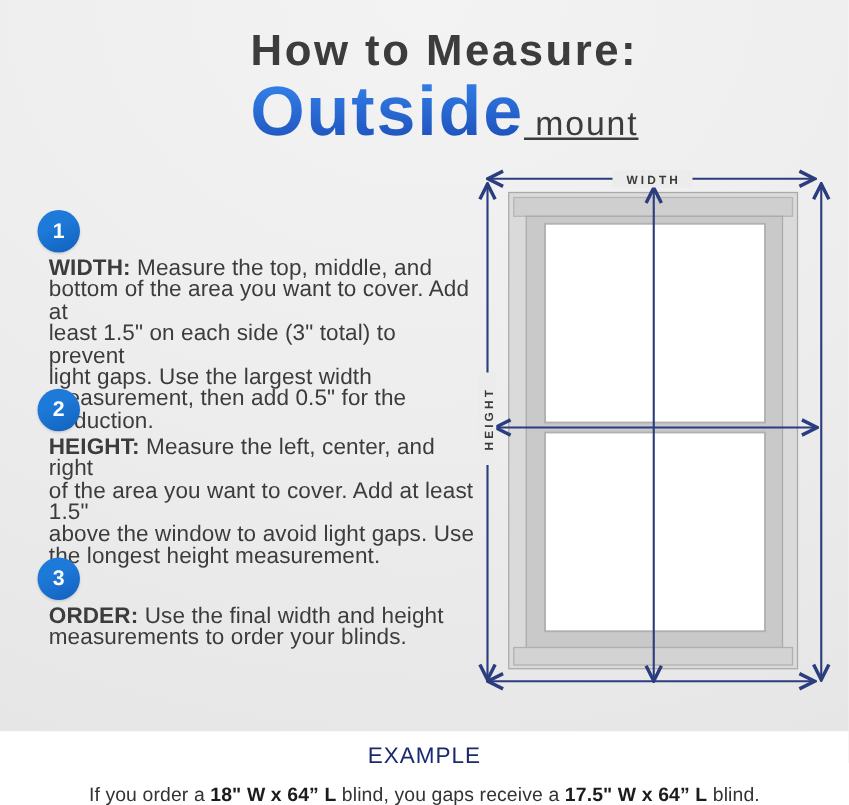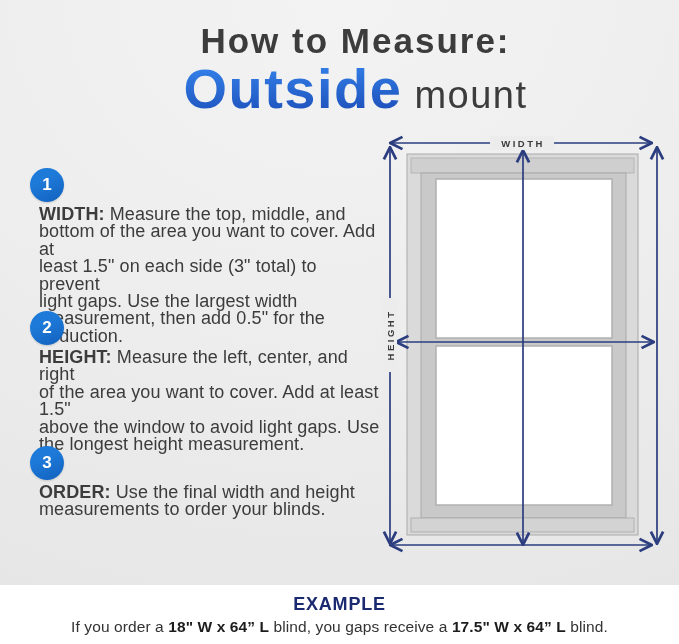--- a/index.html
+++ b/index.html
@@ -24,21 +24,21 @@
     font-size: 56px; font-weight: 700; letter-spacing: 1.5px;
     color: var(--title-blue-dark);
   }
   @supports ((-webkit-background-clip: text) or (background-clip: text)) {
     .title-highlight {
       background: linear-gradient(178deg, var(--title-blue-light) 5%, var(--title-blue-dark) 92%);
       -webkit-background-clip: text; background-clip: text;
       color: transparent; -webkit-text-fill-color: transparent;
     }
   }
-  .title-suffix { font-size: 38px; font-weight: 500; letter-spacing: 1.5px; color: var(--text-dark); }
+  .title-suffix { font-size: 27px; font-weight: 500; letter-spacing: 1.5px; color: var(--text-dark); text-decoration: underline; }
 
   
   .step { position: absolute; left: 30px; width: 352px; }
   .step-1 { top: 168px; }
   .step-2 { top: 311px; }
   .step-3 { top: 446px; }
   .step-badge {
     width: 34px; height: 34px; border-radius: 50%;
     background: linear-gradient(155deg, var(--accent-blue) 35%, var(--accent-blue-dark) 100%);
     color: #ffffff; font-size: 17px; font-weight: 700;
@@ -70,22 +70,22 @@
   }
 
   
   .footer {
     position: absolute; left: 0; top: 585px; width: 679px; height: 59px;
     background: var(--footer-bg);
     display: flex; flex-direction: column; align-items: center; justify-content: flex-start;
     padding-top: 9px; box-sizing: border-box;
   }
   .footer-heading {
-    font-size: 18px; font-weight: 700; letter-spacing: 0.8px;
-    color: var(--heading-navy); margin-bottom: 3px;
+    font-size: 18px; font-weight: 400; letter-spacing: 0.8px;
+    color: var(--heading-navy); margin-bottom: 13px;
   }
   .footer-line { font-size: 15.5px; color: #333333; letter-spacing: 0.1px; }
   .footer-line b { font-weight: 700; color: #1c1c1c; }
 </style>
 </head>
 <body>
 
 <div class="canvas">
 
   <div class="title-wrap">

